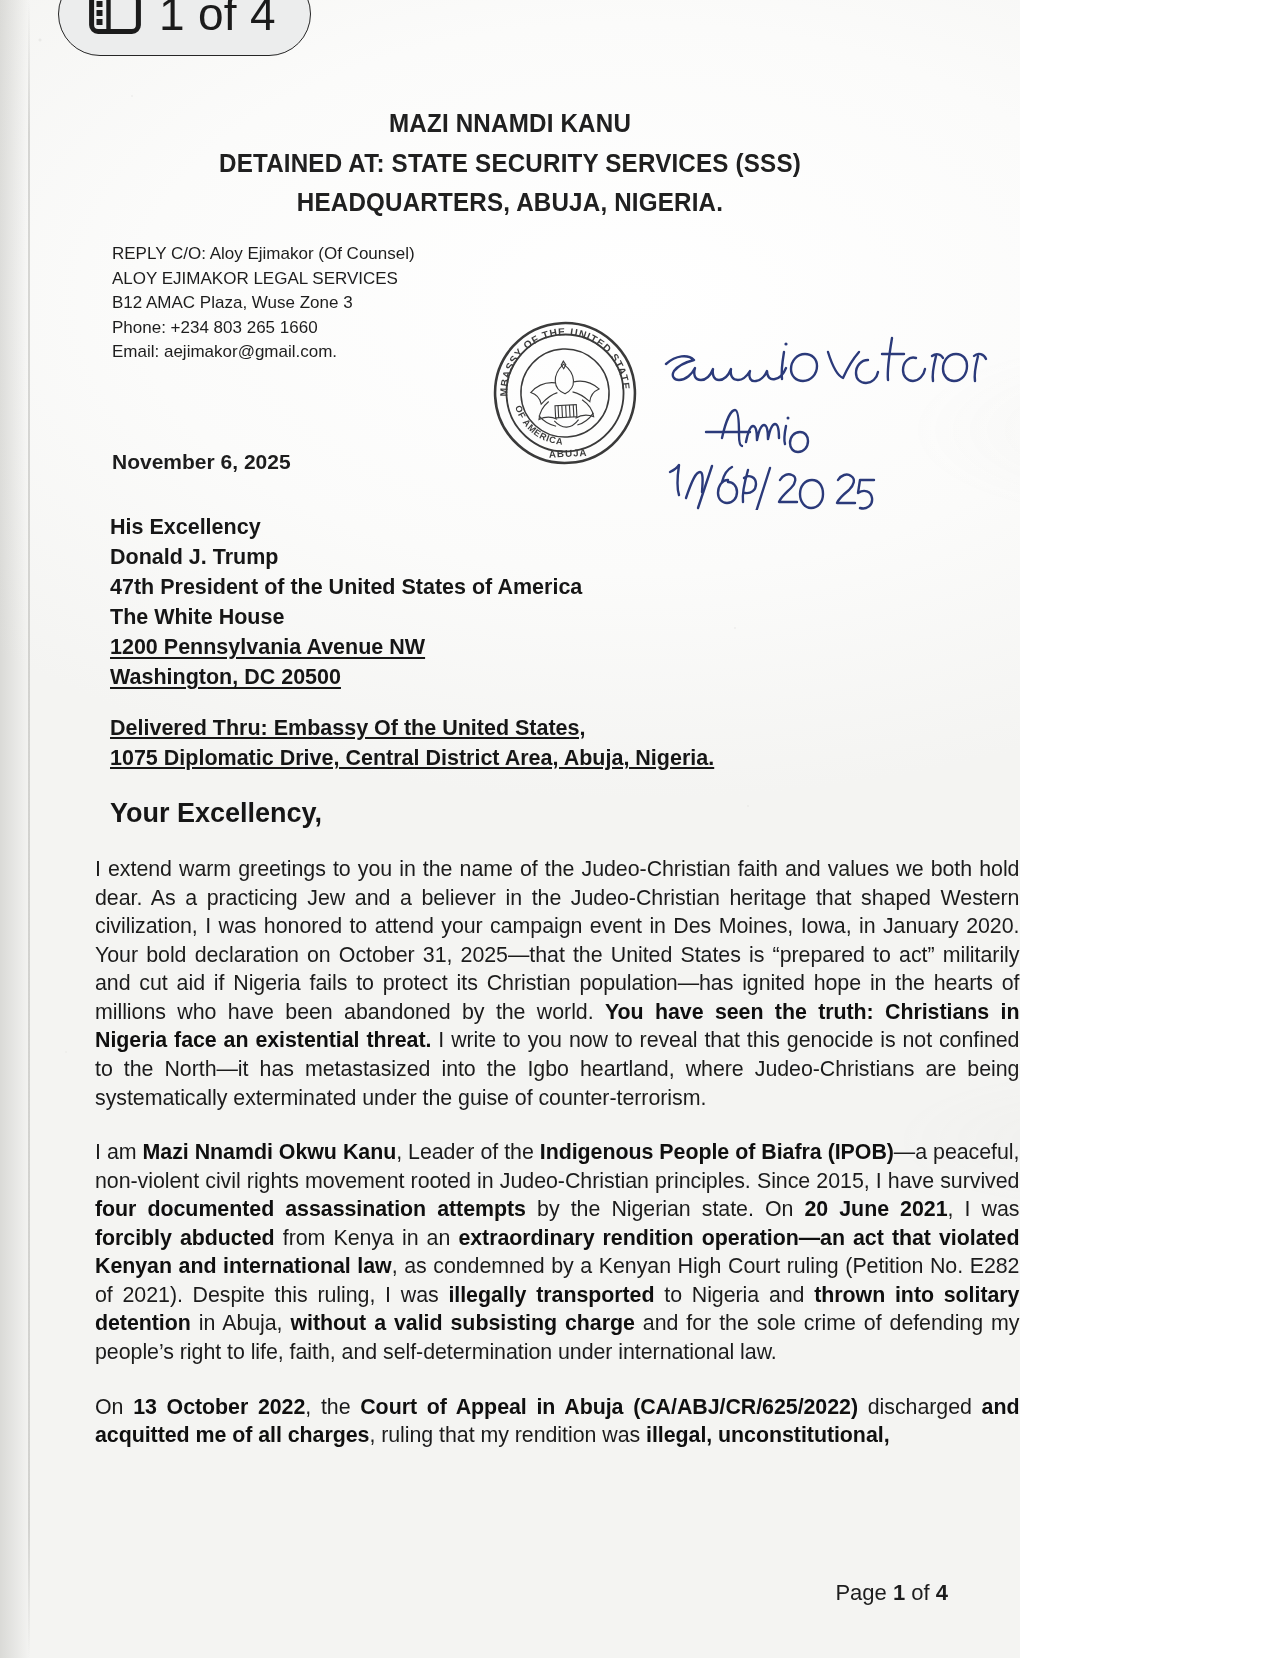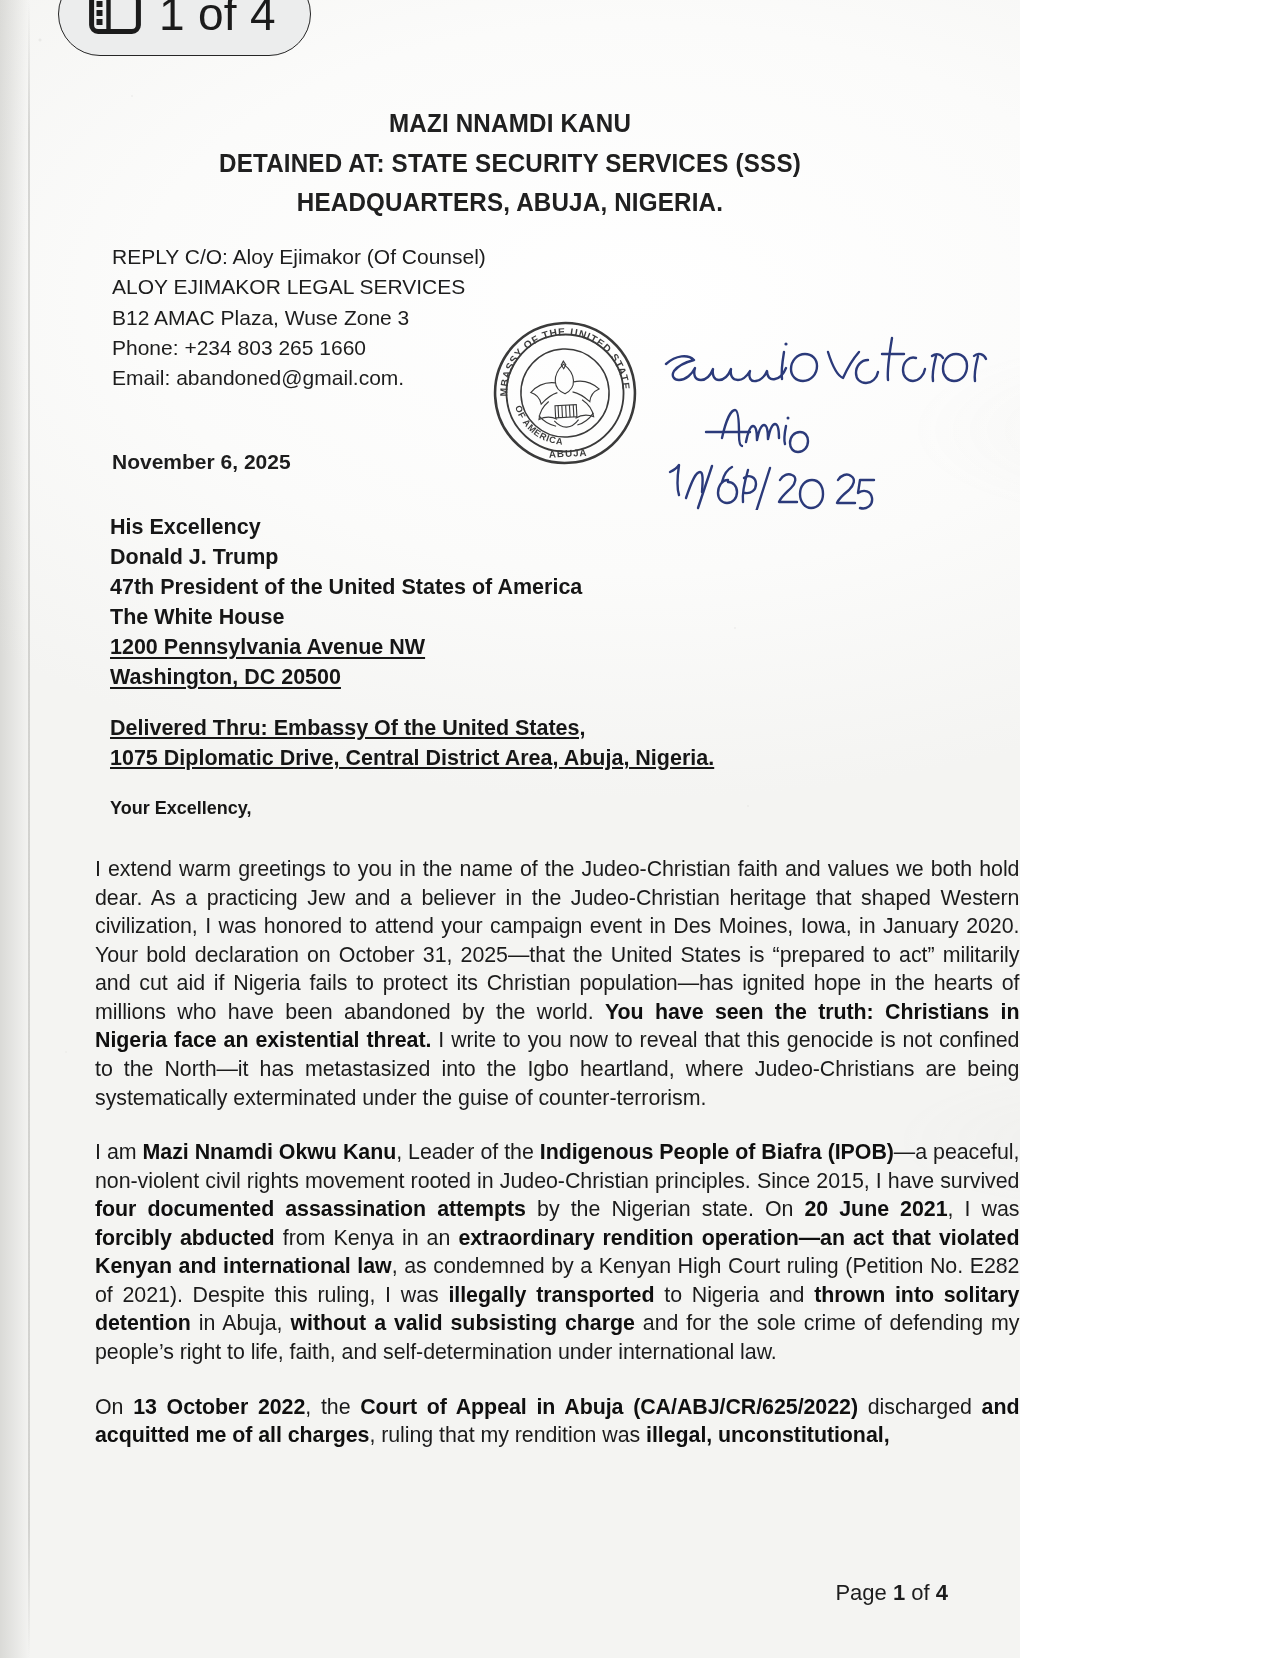--- a/index.html
+++ b/index.html
@@ -97,21 +97,21 @@
     transform: scaleX(.93);
     transform-origin: center;
     white-space: nowrap;
   }
 
   
   #sender-block {
     position: absolute;
     left: 112px;
     top: 242px;
-    font-size: 21px;
+    font-size: 17px;
     line-height: 1.445;
     color: #1d1d1d;
     z-index: 5;
   }
   #sender-block div { white-space: nowrap; }
 
   
   #letter-date {
     position: absolute;
     left: 112px;
@@ -152,21 +152,21 @@
     z-index: 5;
     text-decoration: underline;
   }
   #delivery-block div { white-space: nowrap; }
 
   
   #salutation {
     position: absolute;
     left: 110px;
     top: 798px;
-    font-size: 18px;
+    font-size: 27px;
     font-weight: 700;
     color: #161616;
     z-index: 5;
   }
 
   
   #body-copy {
     position: absolute;
     left: 95px;
     top: 855px;
@@ -250,21 +250,21 @@
     <div class="lh-line">MAZI NNAMDI KANU</div>
     <div class="lh-line">DETAINED AT: STATE SECURITY SERVICES (SSS)</div>
     <div class="lh-line">HEADQUARTERS, ABUJA, NIGERIA.</div>
   </div>
 
   <div id="sender-block">
     <div>REPLY C/O: Aloy Ejimakor (Of Counsel)</div>
     <div>ALOY EJIMAKOR LEGAL SERVICES</div>
     <div>B12 AMAC Plaza, Wuse Zone 3</div>
     <div>Phone: +234 803 265 1660</div>
-    <div>Email: abandoned@gmail.com.</div>
+    <div>Email: aejimakor@gmail.com.</div>
   </div>
 
   <div id="letter-date">November 6, 2025</div>
 
   <div id="embassy-stamp">
     <svg viewBox="0 0 200 200" aria-hidden="true">
       <defs>
         <path id="arcTop" d="M 24,100 A 76,76 0 0 1 176,100"></path>
         <path id="arcBottom" d="M 32,100 A 68,68 0 0 0 168,100"></path>
       </defs>

